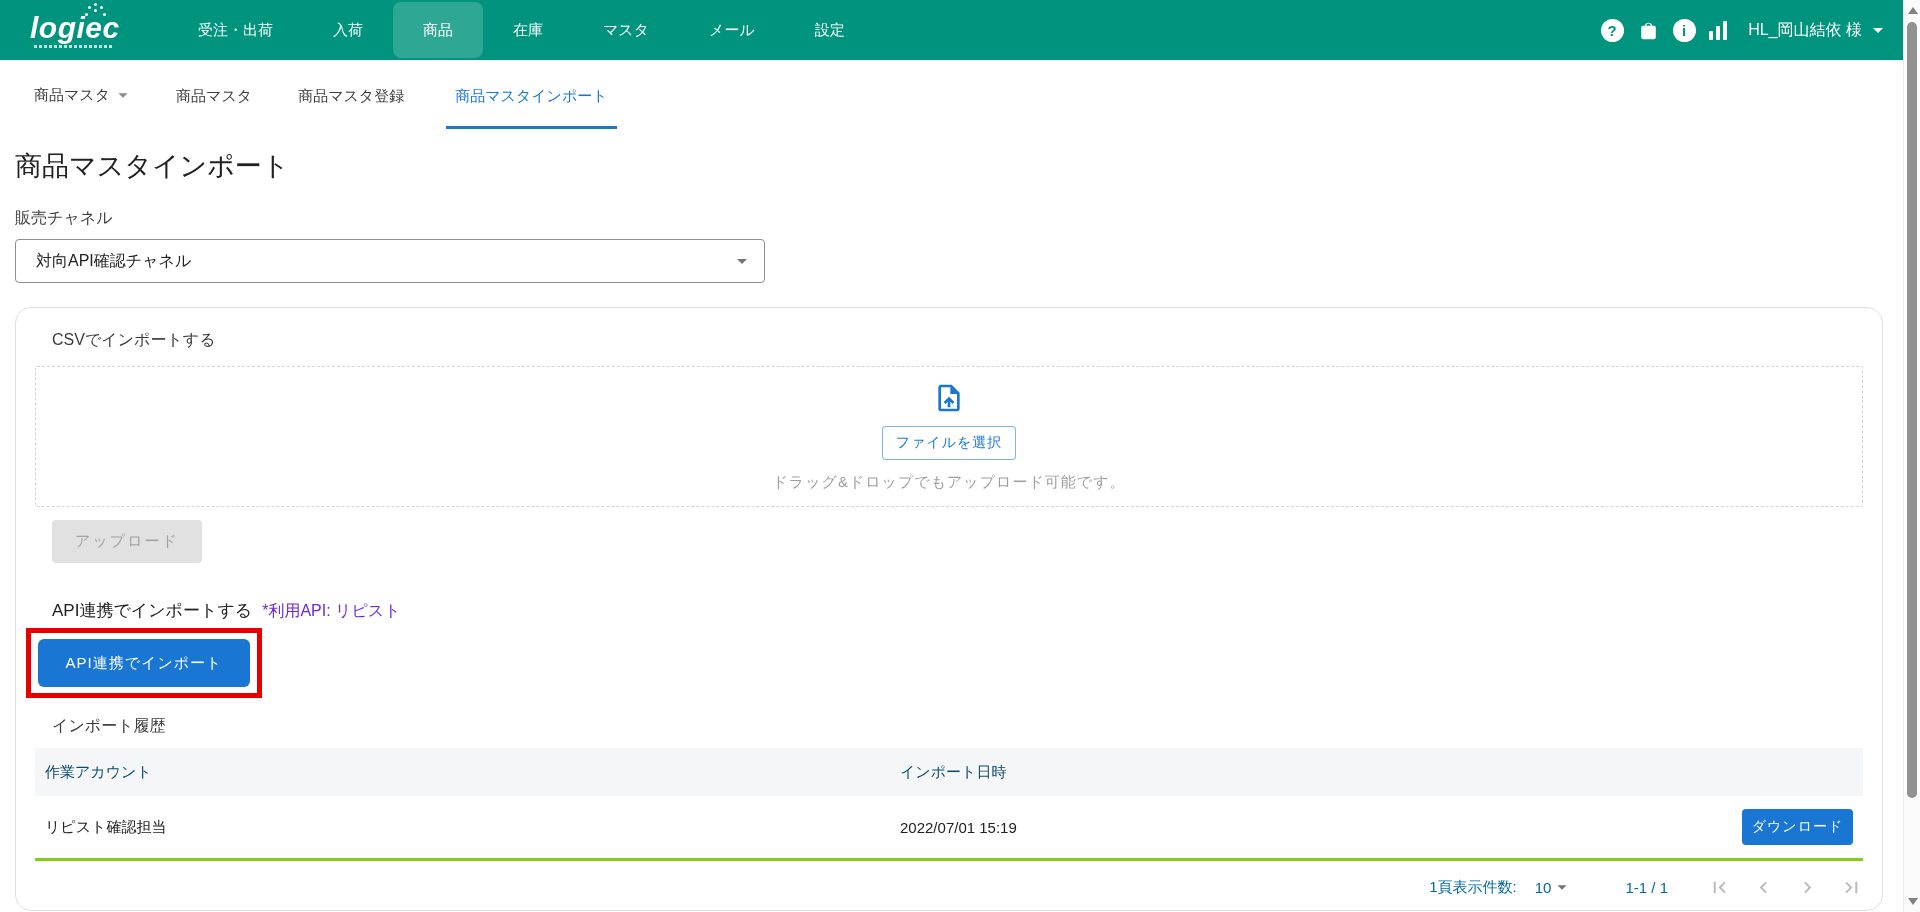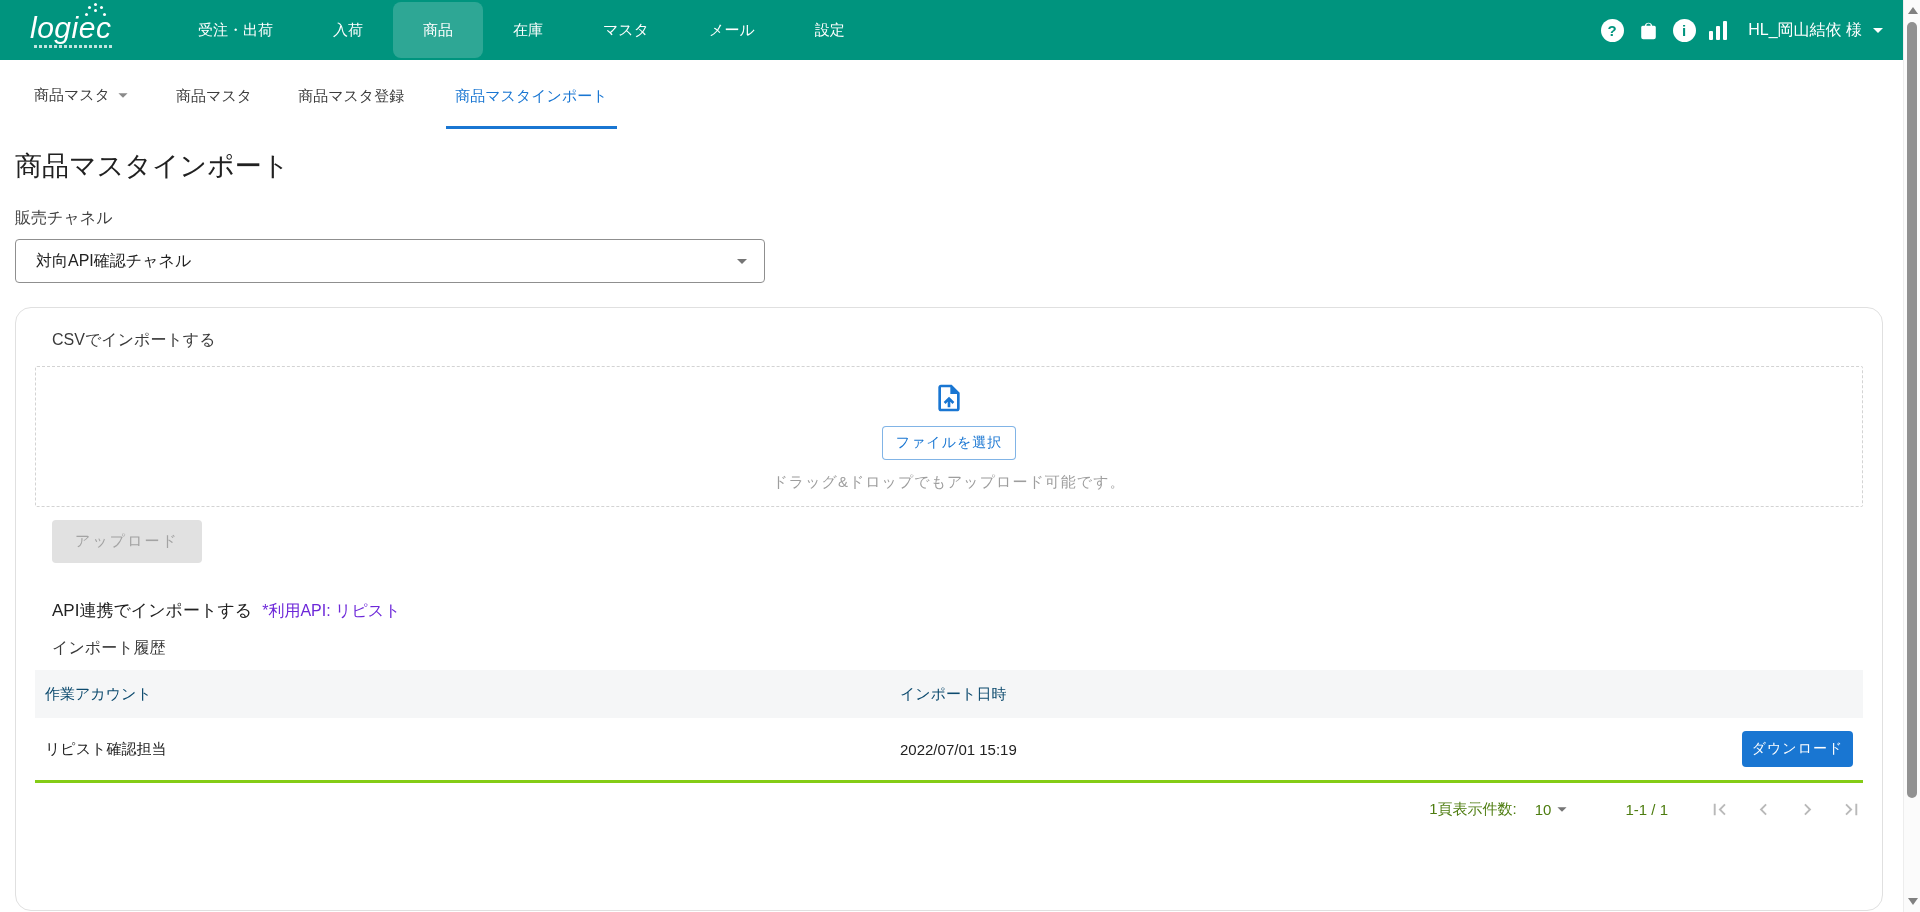--- a/index.html
+++ b/index.html
@@ -3,21 +3,21 @@
 <meta charset="utf-8">
 <style>
   html,body{margin:0;padding:0;background:#fff;}
   .app{position:relative;width:1920px;height:912px;overflow:hidden;background:#fff;
        font-family:"Liberation Sans","DejaVu Sans",sans-serif;color:#212121;}
 
   
   .header{display:flex;align-items:stretch;height:60px;background:#00947E;color:#fff;}
   .logo{position:relative;display:flex;flex-direction:column;justify-content:center;
         margin-left:30px;width:110px;cursor:pointer;}
-  .logo-text{font-size:30px;font-weight:400;font-style:italic;letter-spacing:.5px;line-height:30px;}
+  .logo-text{font-size:30px;font-weight:700;font-style:italic;letter-spacing:.5px;line-height:30px;}
   .logo-tagline{width:78px;height:3px;margin:2px 0 0 4px;opacity:.75;
         background:repeating-linear-gradient(90deg,#fff 0 3px,transparent 3px 5px);}
   .logo-burst{position:absolute;top:9px;left:64px;width:3px;height:3px;border-radius:50%;background:#fff;
         box-shadow:-9px 4px 0 0 #fff,-6px -3px 0 0 #fff,0 -6px 0 0 #fff,6px -3px 0 0 #fff,9px 4px 0 0 #fff;}
   .nav{display:flex;align-items:stretch;margin-left:28px;}
   .nav-item{display:flex;align-items:center;padding:0 30px;font-size:15px;font-weight:500;cursor:pointer;}
   .nav-item.active{background:rgba(255,255,255,.18);border-radius:8px;margin:2px 0;}
   .header-right{margin-left:auto;display:flex;align-items:center;gap:13px;padding-right:30px;}
   .icon-circle{width:23px;height:23px;border-radius:50%;background:#fff;color:#00947E;
         font-weight:bold;font-size:15px;display:flex;align-items:center;justify-content:center;cursor:pointer;}
@@ -62,21 +62,21 @@
 
   .history-heading{font-size:16px;color:#3a3a3a;margin:18px 0 0 17px;line-height:20px;}
   .tbl{margin-top:12px;}
   .tbl-row{display:grid;grid-template-columns:855px 1fr auto;align-items:center;padding:0 10px;}
   .tbl-head{background:#f5f6f7;height:48px;font-size:15px;color:#0c4a6e;}
   .tbl-data{height:62px;border-bottom:3px solid #84cc16;font-size:15px;color:#212121;}
   .dl-btn{background:#1976D2;border:none;border-radius:4px;color:#fff;font-size:14px;
         width:111px;height:36px;letter-spacing:1px;cursor:pointer;font-family:inherit;}
 
   .pagination{height:52px;display:flex;align-items:center;justify-content:flex-end;
-        font-size:15px;color:#4d7c0f;}
+        font-size:15px;color:#0369a1;}
   .per-page{display:flex;align-items:center;margin-left:18px;cursor:pointer;}
   .range{margin-left:52px;}
   .pg-icons{display:flex;align-items:center;margin-left:40px;gap:21px;}
   .pg-btn{display:flex;align-items:center;cursor:default;}
 
   
   .scrollbar{position:absolute;top:0;right:0;width:17px;height:912px;background:#fbfbfb;
         border-left:1px solid #ededed;box-sizing:border-box;}
   .sb-arrow-up,.sb-arrow-down{position:absolute;left:4px;width:0;height:0;
         border-left:5px solid transparent;border-right:5px solid transparent;}
@@ -159,20 +159,23 @@
         <button class="file-btn">ファイルを選択</button>
         <div class="drop-hint">ドラッグ&amp;ドロップでもアップロード可能です。</div>
       </div>
 
       <button class="upload-btn">アップロード</button>
 
       <div class="api-row">
         <span class="api-heading">API連携でインポートする</span>
         <span class="api-note">*利用API: リピスト</span>
       </div>
+      <div class="red-box">
+        <button class="primary-btn">API連携でインポート</button>
+      </div>
 
       <div class="history-heading">インポート履歴</div>
 
       <div class="tbl">
         <div class="tbl-row tbl-head">
           <div>作業アカウント</div>
           <div>インポート日時</div>
           <div></div>
         </div>
         <div class="tbl-row tbl-data">

